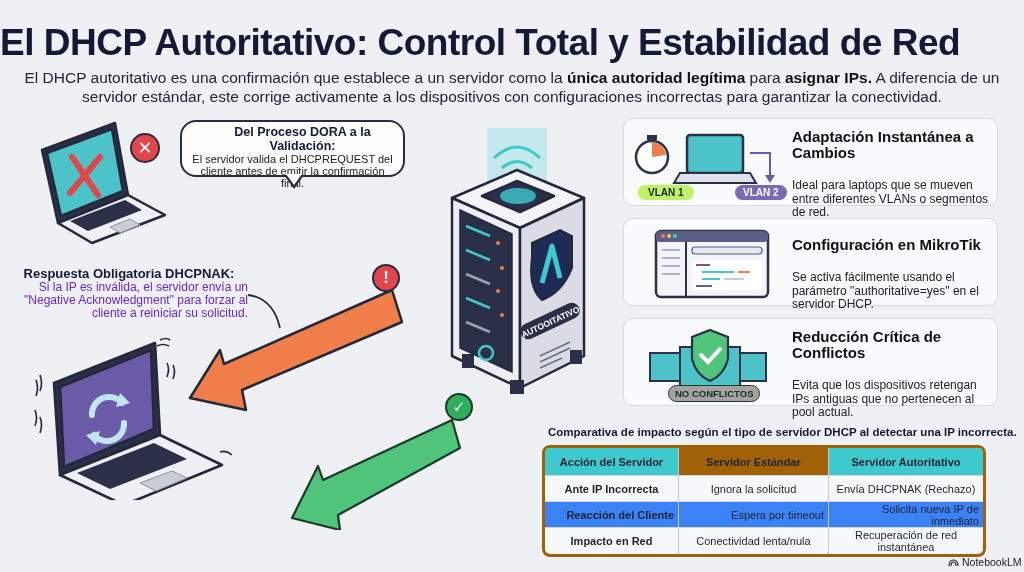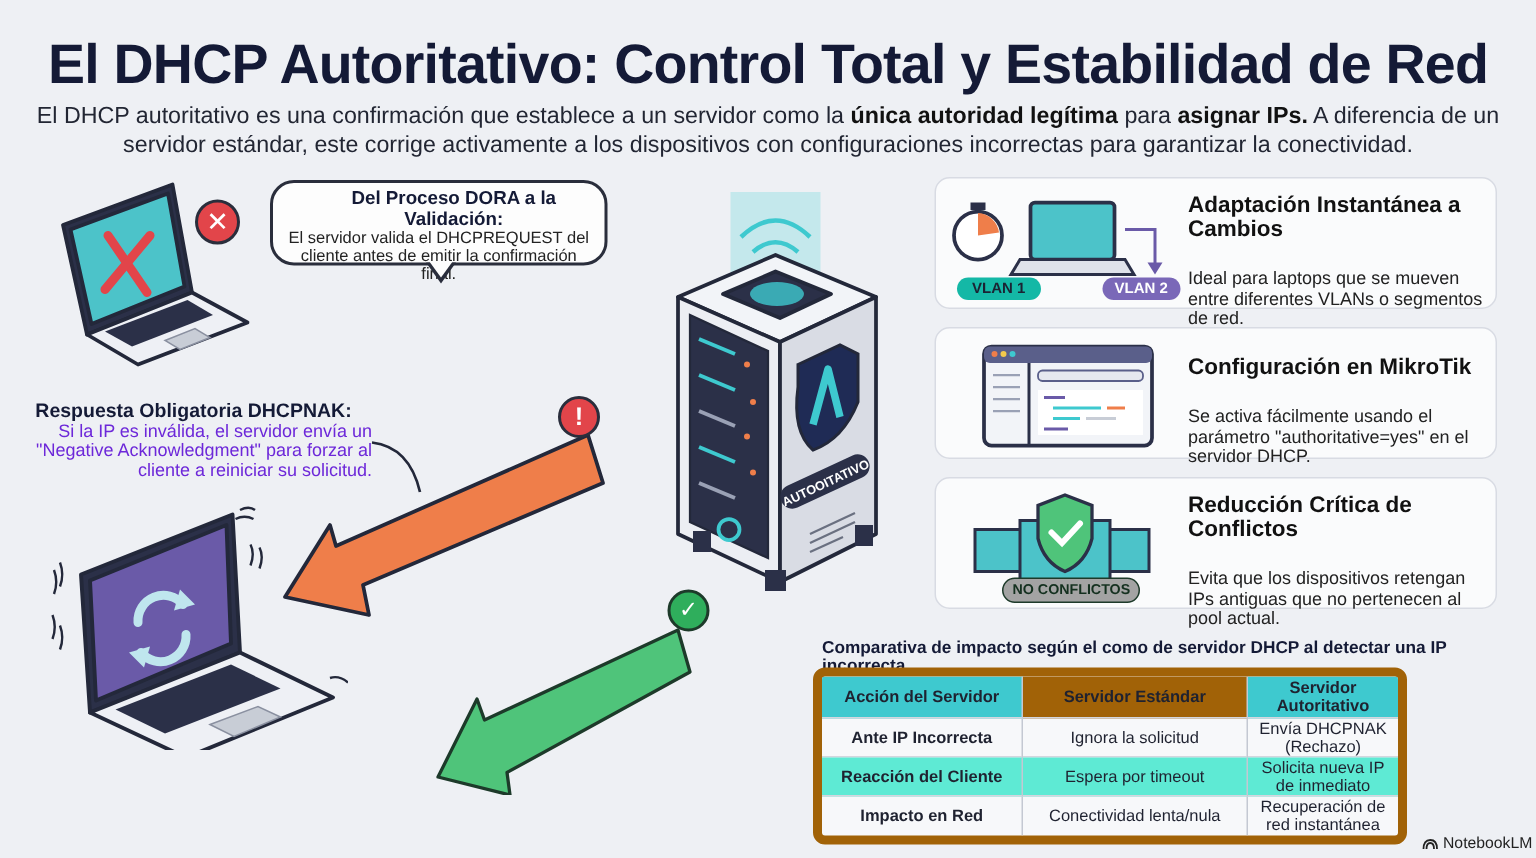--- a/index.html
+++ b/index.html
@@ -7,21 +7,21 @@
   body {
     background: #eef0f4;
     font-family: "Liberation Sans", "DejaVu Sans", sans-serif;
     color: #1b1e2b;
     position: relative;
   }
   .abs { position: absolute; }
 
   
   .title {
-    left: 0; top: 22px; width: 1024px; text-align: center;
+    left: 0; top: 22px; width: 1024px; 
     font-size: 37px; font-weight: 700; color: #141a36; letter-spacing: -0.5px;
     font-family: "Liberation Sans", sans-serif;
   }
   .subtitle {
     left: 10px; top: 68px; width: 1004px; text-align: center;
     font-size: 15.5px; line-height: 19px; color: #222633;
   }
   .subtitle b { font-weight: 700; color: #111; }
 
   
@@ -58,36 +58,36 @@
   .card .ct { position: absolute; left: 168px; top: 10px; width: 200px; }
   .card .ch { font-size: 15px; font-weight: 700; color: #111; line-height: 16px; }
   .card .cd { font-size: 12px; color: #222; line-height: 13.5px; margin-top: 18px; }
   .card .illus { position: absolute; left: 8px; top: 6px; width: 155px; height: 76px; }
 
   
   .tcap {
     left: 548px; top: 426px; width: 470px; font-size: 11.5px; font-weight: 700; color: #141a36;
   }
   .tbl {
-    left: 542px; top: 445px; width: 396px;
+    left: 542px; top: 445px; width: 444px;
     border-collapse: separate; border-spacing: 0;
-    border: 6px solid #a16207; border-radius: 8px; overflow: hidden;
+    border: 3px solid #a16207; border-radius: 8px; overflow: hidden;
     font-size: 11px; background: #f7f8fa;
   }
   .tbl th, .tbl td {
     height: 26px; text-align: center; border-right: 1px solid #c4c8d2; border-bottom: 1px solid #d3d6de;
     padding: 0 4px; color: #1f2230;
   }
   .tbl th { font-weight: 700; height: 28px; }
   .tbl th.c1, .tbl th.c3 { background: #3ec9cf; }
   .tbl th.c2 { background: #a16207; margin-top: 16px; }
   .tbl td.rh { font-weight: 700; }
   .tbl tr:last-child td { border-bottom: none; }
   .tbl th:last-child, .tbl td:last-child { border-right: none; }
-  .tbl tr.alt td { background: #5eead4; }
+  .tbl tr.alt td { background: #3b82f6; text-align: right; }
 
   .brand { left: 948px; top: 556px; font-size: 10.5px; color: #222; display: flex; align-items: center; gap: 3px; }
 </style>
 </head>
 <body>
 
 <div class="abs title">El DHCP Autoritativo: Control Total y Estabilidad de Red</div>
 <div class="abs subtitle">
   <span>El DHCP autoritativo es una confirmación que establece a un servidor como la </span><b>única autoridad legítima</b><span> para </span><b>asignar IPs.</b><span> A diferencia de un servidor estándar, este corrige activamente a los dispositivos con configuraciones incorrectas para garantizar la conectividad.</span>
 </div>
@@ -206,21 +206,21 @@
 <div class="abs card" style="top:118px">
   <svg class="illus" viewBox="0 0 155 76">
     <circle cx="20" cy="32" r="16" fill="#fff" stroke="#2b3048" stroke-width="2.5"></circle>
     <path d="M20,32 L20,17 A15,15 0 0 1 34,30 Z" fill="#ef7e4a"></path>
     <rect x="15" y="10" width="10" height="5" fill="#2b3048"></rect>
     <rect x="55" y="10" width="56" height="38" rx="3" fill="#4cc3c9" stroke="#2b3048" stroke-width="2.5"></rect>
     <polygon points="48,48 118,48 124,58 42,58" fill="#dfe2ea" stroke="#2b3048" stroke-width="2"></polygon>
     <path d="M118,28 L138,28 L138,52" stroke="#6a5aa8" stroke-width="2" fill="none"></path>
     <polygon points="133,50 143,50 138,58" fill="#6a5aa8"></polygon>
   </svg>
-  <div class="abs" style="left:14px;top:66px;background:#14b8a6;color:#1b2333;font-size:10px;font-weight:700;padding:2px 10px;border-radius:9px">VLAN 1</div>
+  <div class="abs" style="left:14px;top:66px;background:#bef264;color:#1b2333;font-size:10px;font-weight:700;padding:2px 10px;border-radius:9px">VLAN 1</div>
   <div class="abs" style="left:111px;top:66px;background:#7a68b8;color:#fff;font-size:10px;font-weight:700;padding:2px 8px;border-radius:9px">VLAN 2</div>
   <div class="ct">
     <div class="ch">Adaptación Instantánea a Cambios</div>
     <div class="cd">Ideal para laptops que se mueven entre diferentes VLANs o segmentos de red.</div>
   </div>
 </div>
 
 <div class="abs card" style="top:218px">
   <svg class="illus" viewBox="0 0 155 76">
     <rect x="24" y="6" width="112" height="66" rx="5" fill="#f2f4f8" stroke="#2b3048" stroke-width="2.5"></rect>
@@ -258,21 +258,21 @@
     <path d="M78,5 L96,12 L96,34 Q92,50 78,56 Q64,50 60,34 L60,12 Z" fill="#4fc47a" stroke="#2b3048" stroke-width="2.2"></path>
     <path d="M69,30 L76,37 L88,24" stroke="#fff" stroke-width="4" fill="none" stroke-linecap="round"></path>
   </svg>
   <div class="abs" style="left:44px;top:66px;background:#a3a3a3;color:#14301f;font-size:9.5px;font-weight:700;padding:2px 6px;border-radius:9px;border:1.5px solid #1d3a2a">NO CONFLICTOS</div>
   <div class="ct">
     <div class="ch">Reducción Crítica de Conflictos</div>
     <div class="cd">Evita que los dispositivos retengan IPs antiguas que no pertenecen al pool actual.</div>
   </div>
 </div>
 
-<div class="abs tcap">Comparativa de impacto según el como de servidor DHCP al detectar una IP incorrecta.</div>
+<div class="abs tcap">Comparativa de impacto según el tipo de servidor DHCP al detectar una IP incorrecta.</div>
 <table class="abs tbl">
   <thead>
     <tr>
       <th class="c1" style="width:134px">Acción del Servidor</th>
       <th class="c2" style="width:150px">Servidor Estándar</th>
       <th class="c3">Servidor Autoritativo</th>
     </tr>
   </thead>
   <tbody>
     <tr>

